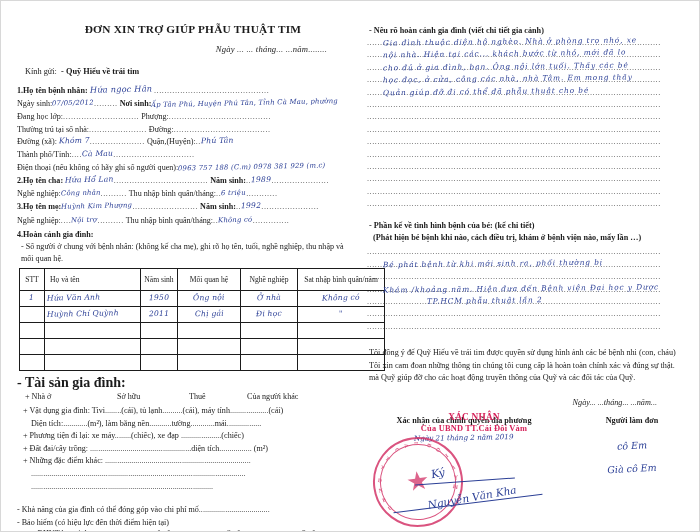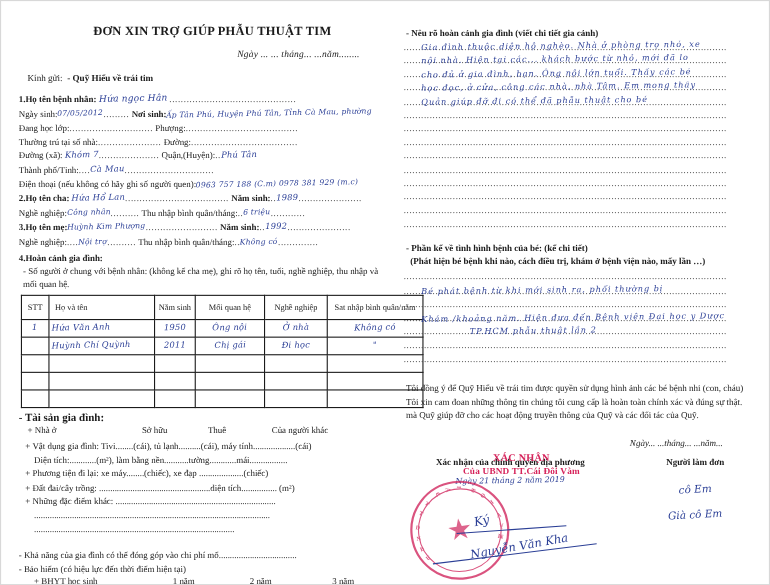--- a/index.html
+++ b/index.html
@@ -303,21 +303,21 @@
   }
   .applicant-hw2 {
     font-family: "DejaVu Serif", serif;
     font-style: italic;
     font-size: 9.5px;
     color: #2b3f96;
     margin-top: 12px;
     display: block;
     transform: rotate(-3deg);
   }
-  .assets-head { font-size: 10px; font-weight: bold; margin-top: 4px; }
+  .assets-head { font-size: 14px; font-weight: bold; margin-top: 4px; }
   .asset-cols {
     position: relative;
     font-size: 8.1px;
     height: 12px;
     margin-top: 1px;
   }
   .asset-cols .a { position: absolute; }
   .ins-row {
     position: relative;
     font-size: 8.1px;
@@ -453,21 +453,21 @@
           <td class="c"></td>
           <td class="c"></td>
         </tr>
       </tbody>
     </table>
 
     <div class="assets-head">- Tài sản gia đình:</div>
 
     <div class="asset-cols ind">
       <span class="a" style="left:8px">+ Nhà ở</span>
-      <span class="a" style="left:112px">Sở hữu</span>
+      <span class="a" style="left:100px">Sở hữu</span>
       <span class="a" style="left:172px">Thuê</span>
       <span class="a" style="left:230px">Của người khác</span>
     </div>
 
     <div class="frow ind">+ Vật dụng gia đình: Tivi........(cái), tủ lạnh..........(cái), máy tính...................(cái)</div>
     <div class="frow ind2">Diện tích:............(m²), làm bằng nền...........tường............mái.................</div>
     <div class="frow ind">+ Phương tiện đi lại: xe máy........(chiếc), xe đạp ....................(chiếc)</div>
     <div class="frow ind">+ Đất đai/cây trồng: ..................................................diện tích................ (m²)</div>
     <div class="frow ind">+ Những đặc điểm khác: ........................................................................</div>
     <div class="frow ind2">..........................................................................................................</div>

